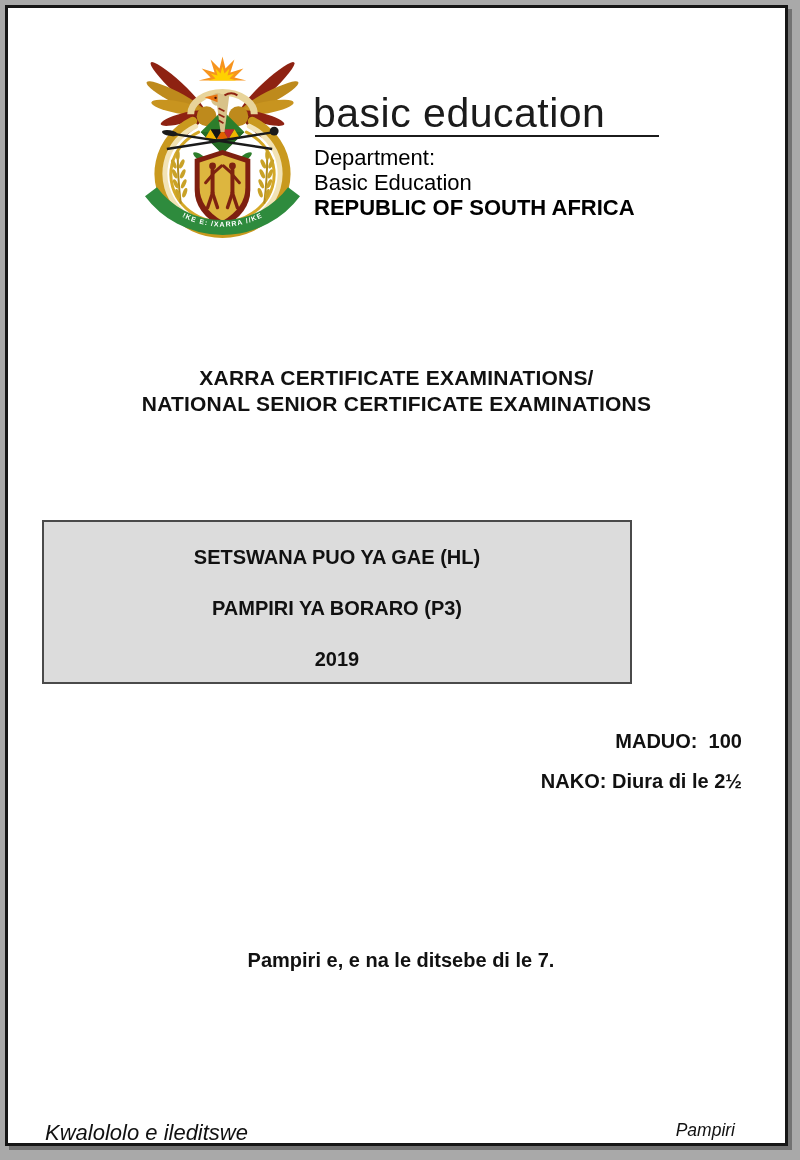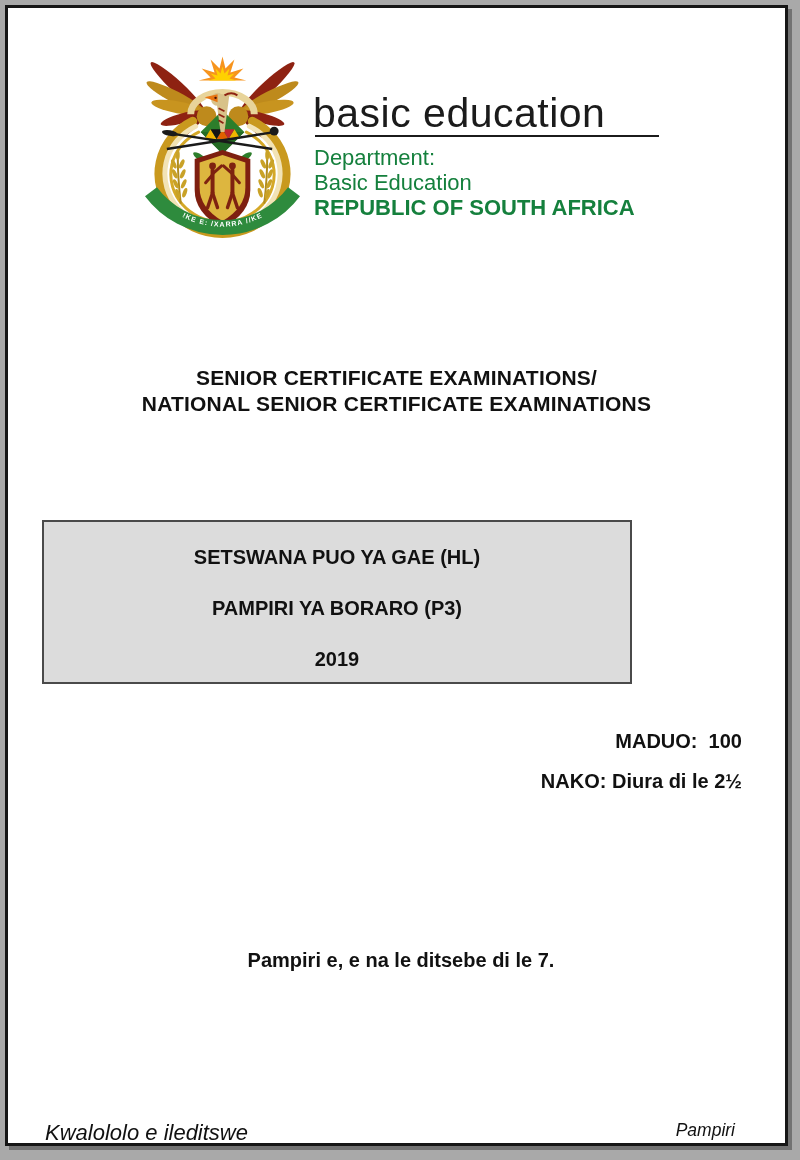--- a/index.html
+++ b/index.html
@@ -27,21 +27,21 @@
     position:absolute; left:305px; top:82px;
     font-size:41px; letter-spacing:.5px; color:#1b1b1b;
     font-weight:400;
   }
   .wordmark-rule {
     position:absolute; left:307px; top:127px;
     width:344px; height:2px; background:#1b1b1b;
   }
   .dept {
     position:absolute; left:306px; top:137px;
-    font-size:22px; line-height:25px; color:#15803d;
+    font-size:22px; line-height:25px; color:#000000;
   }
   .dept .bold { font-weight:700; }
   
   .main-heading {
     position:absolute; left:0; top:357px; width:100%;
     text-align:center; font-weight:700; font-size:21px; line-height:26px;
     letter-spacing:.2px;
   }
   .subject-box {
     position:absolute; left:34px; top:512px;
@@ -205,21 +205,21 @@
 
   <div class="wordmark">basic education</div>
   <div class="wordmark-rule"></div>
   <div class="dept">
     <div>Department:</div>
     <div>Basic Education</div>
     <div class="bold">REPUBLIC OF SOUTH AFRICA</div>
   </div>
 
   <div class="main-heading">
-    <div>SENIOR CERTIFICATE EXAMINATIONS/</div>
+    <div>XARRA CERTIFICATE EXAMINATIONS/</div>
     <div>NATIONAL SENIOR CERTIFICATE EXAMINATIONS</div>
   </div>
 
   <div class="subject-box">
     <p>SETSWANA PUO YA GAE (HL)</p>
     <p>PAMPIRI YA BORARO (P3)</p>
     <p>2019</p>
   </div>
 
   <div class="marks-line">MADUO:  100</div>

